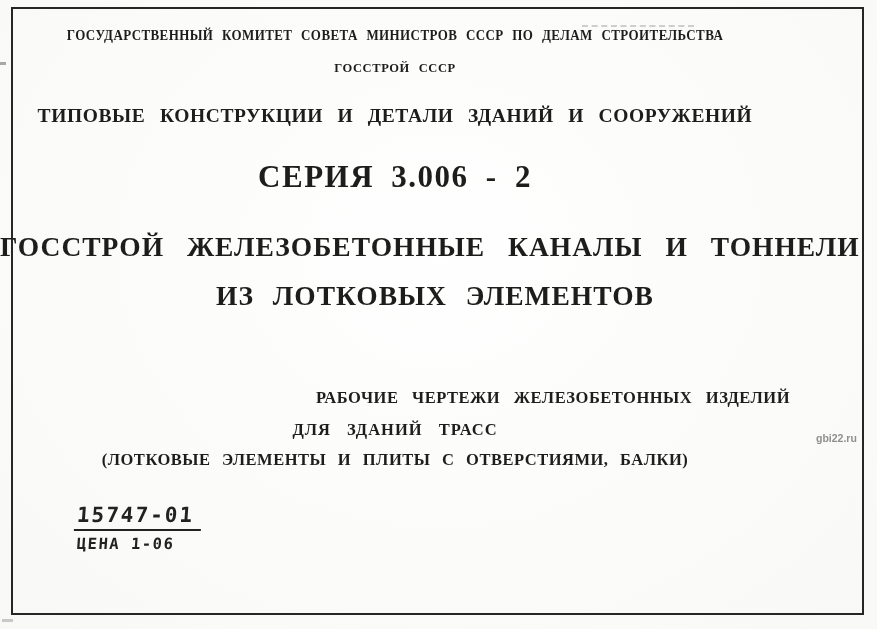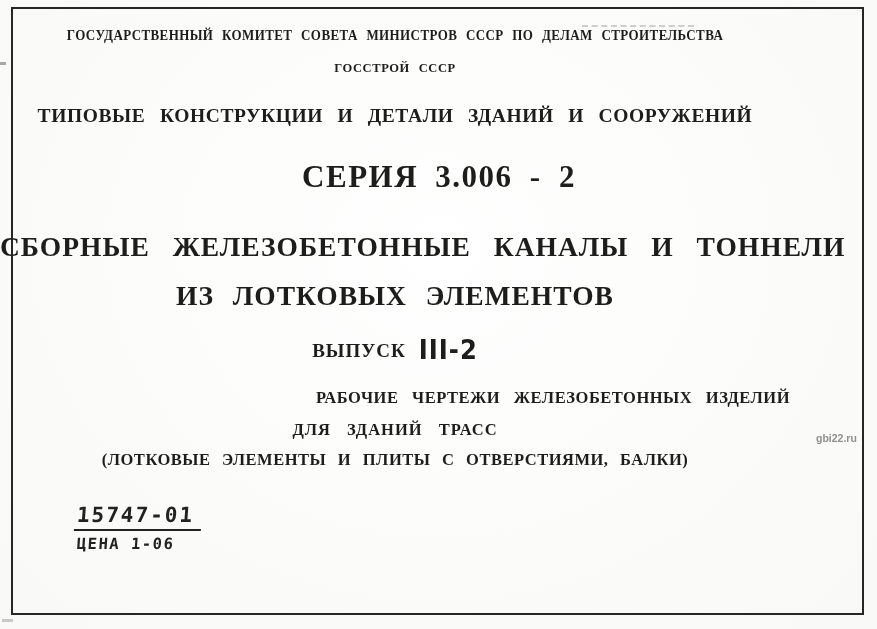--- a/index.html
+++ b/index.html
@@ -54,33 +54,33 @@
     top: 105px;
     font-size: 19.5px;
     letter-spacing: 0.6px;
     word-spacing: 9px;
   }
   .series-title {
     top: 159px;
     font-size: 31px;
     letter-spacing: 1.5px;
     word-spacing: 8px;
-    margin-left: 44px;
   }
   .main-title-1 {
     top: 231px;
     font-size: 27.5px;
     letter-spacing: 1px;
     word-spacing: 15px;
   }
   .main-title-2 {
     top: 280px;
     font-size: 27.5px;
     letter-spacing: 1px;
     word-spacing: 11px;
+    padding-left: 40px;
   }
   .issue-row {
     top: 334px;
     font-size: 19px;
   }
   .issue-label {
     font-size: 19px;
     letter-spacing: 1px;
     vertical-align: baseline;
   }
@@ -167,27 +167,24 @@
   <div class="frame"></div>
 
   <div class="row committee">ГОСУДАРСТВЕННЫЙ КОМИТЕТ СОВЕТА МИНИСТРОВ СССР ПО ДЕЛАМ СТРОИТЕЛЬСТВА</div>
 
   <div class="row gosstroy">ГОССТРОЙ СССР</div>
 
   <div class="row series-caption">ТИПОВЫЕ КОНСТРУКЦИИ И ДЕТАЛИ ЗДАНИЙ И СООРУЖЕНИЙ</div>
 
   <div class="row series-title">СЕРИЯ 3.006 - 2</div>
 
-  <div class="row main-title-1">СБОРНЫЕ ЖЕЛЕЗОБЕТОННЫЕ КАНАЛЫ И ТОННЕЛИ</div>
+  <div class="row main-title-1">ГОССТРОЙ ЖЕЛЕЗОБЕТОННЫЕ КАНАЛЫ И ТОННЕЛИ</div>
 
   <div class="row main-title-2">ИЗ ЛОТКОВЫХ ЭЛЕМЕНТОВ</div>
 
-  <div class="row issue-row">
-    <span class="issue-label">ВЫПУСК</span><span class="issue-number">III-2</span>
-  </div>
 
   <div class="row subtitle-1">РАБОЧИЕ ЧЕРТЕЖИ ЖЕЛЕЗОБЕТОННЫХ ИЗДЕЛИЙ</div>
 
   <div class="row subtitle-2">ДЛЯ ЗДАНИЙ ТРАСС</div>
 
   <div class="row subtitle-3">(ЛОТКОВЫЕ ЭЛЕМЕНТЫ И ПЛИТЫ С ОТВЕРСТИЯМИ, БАЛКИ)</div>
 
   <div class="stamp">
     <div class="stamp-number">15747-01</div>
     <div class="stamp-price">

